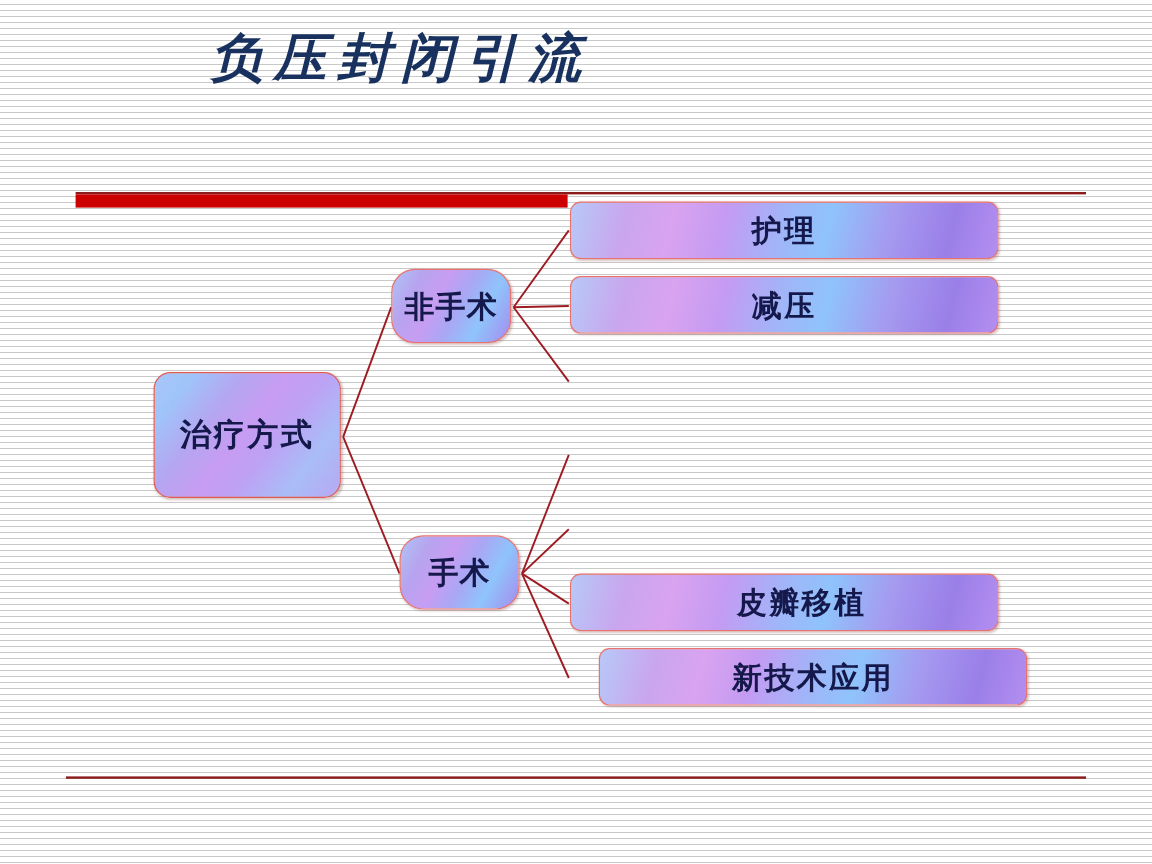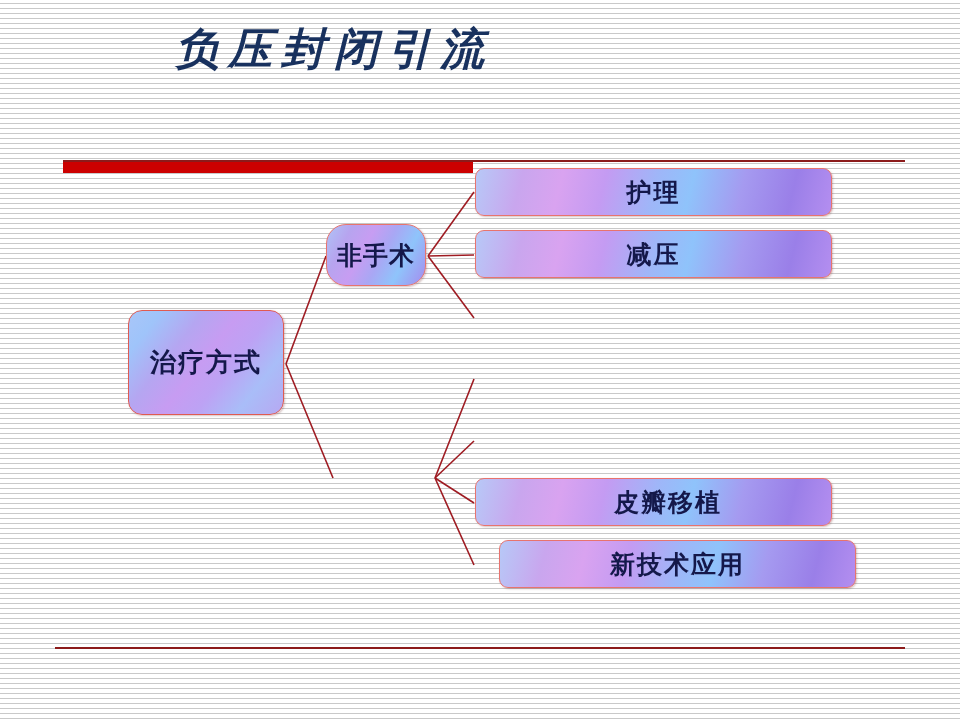--- a/index.html
+++ b/index.html
@@ -195,20 +195,21 @@
     <line x1="435" y1="478" x2="474" y2="379"></line>
     <line x1="435" y1="478" x2="474" y2="441"></line>
     <line x1="435" y1="478" x2="474" y2="503"></line>
     <line x1="435" y1="478" x2="474" y2="565"></line>
   </svg>
 
   <div class="node" id="node-root">治疗方式</div>
 
   <div class="node branch" id="node-nonsurgical">非手术</div>
 
+  <div class="node branch" id="node-surgical">手术</div>
 
   <div class="node leaf" id="leaf-0">护理</div>
 
   <div class="node leaf" id="leaf-1">减压</div>
 
 
 
 
   <div class="node leaf" id="leaf-5">皮瓣移植</div>
 

